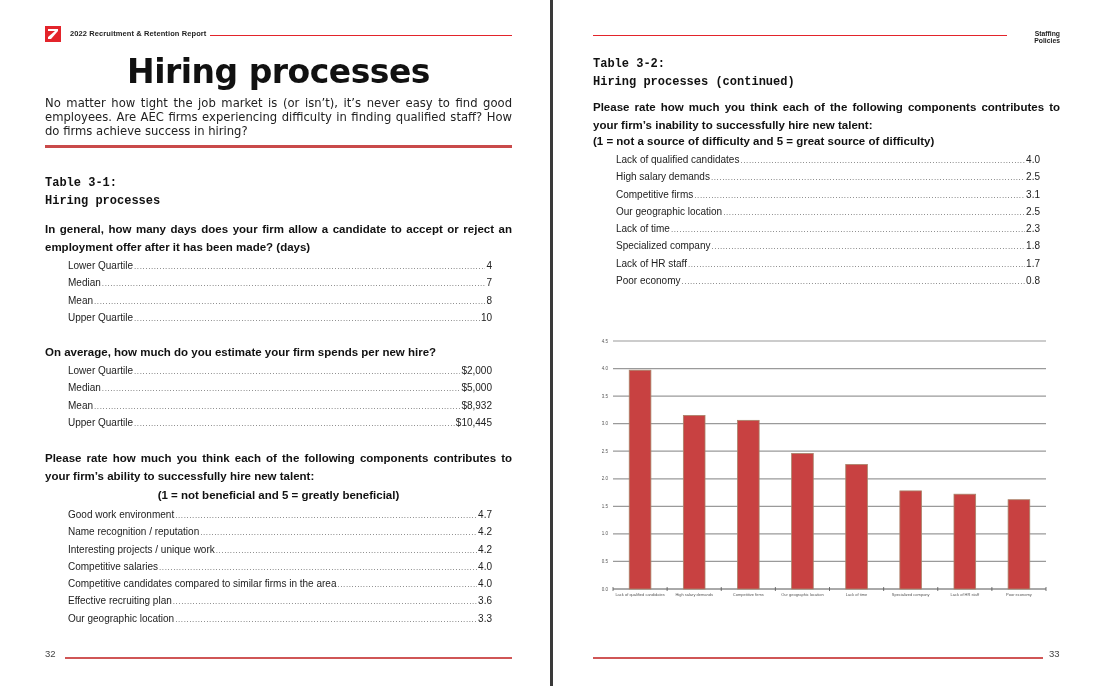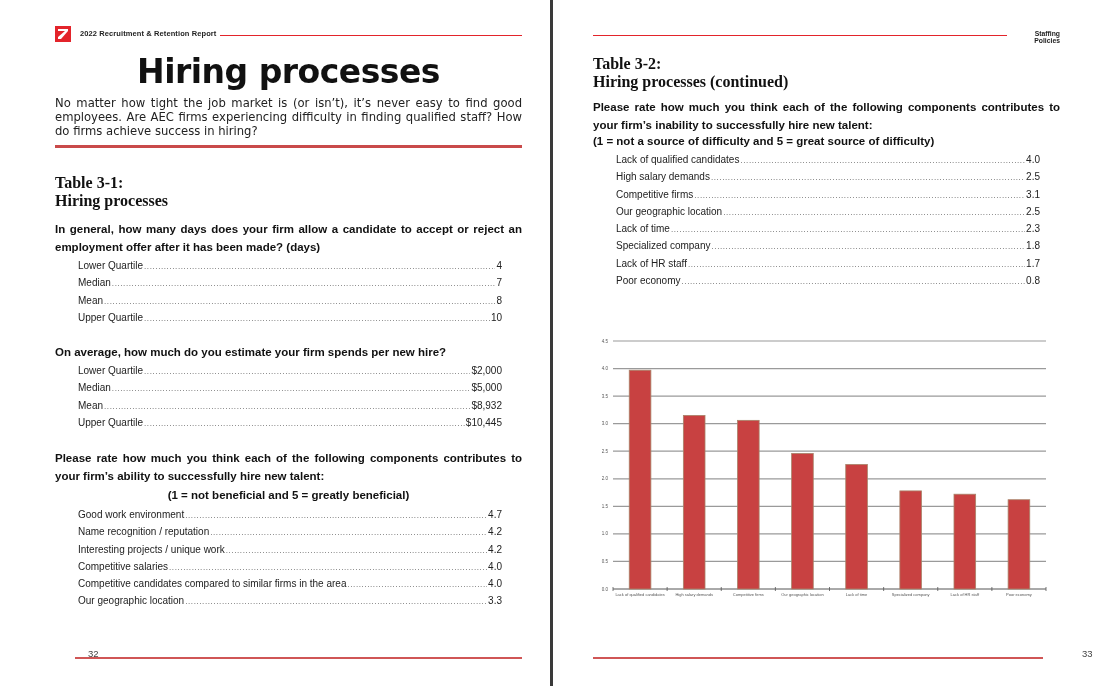--- a/index.html
+++ b/index.html
@@ -1,38 +1,38 @@
 <!DOCTYPE html>
 <html><head>
 <meta charset="utf-8">
 <style>
   html, body { margin:0; padding:0; }
   body { width:1100px; height:686px; background:#ffffff; position:relative; overflow:hidden; font-family:"Liberation Sans", sans-serif; color:#1a1a1a; }
   .page { position:absolute; top:0; height:686px; background:#fff; }
-  #page-left { left:12px; width:550px; }
+  #page-left { left:2px; width:550px; }
   #page-right { left:553px; width:547px; }
   .divider { position:absolute; left:550px; top:0; width:3px; height:686px; background:#3a3a3a; }
   .abs { position:absolute; }
   .logo { left:43px; top:26px; width:16px; height:16px; background:#e3242b; overflow:hidden; }
   .logo svg { display:block; }
   .report-title { left:68px; top:29px; font-size:7.5px; font-weight:bold; color:#222; letter-spacing:0.1px; }
   .hdr-line-l { left:208px; top:35px; width:302px; height:1px; background:#e3242b; }
   .main-title { left:43px; width:467px; top:52px; text-align:center; font-family:"DejaVu Sans", sans-serif; font-weight:bold; font-size:33px; color:#111; letter-spacing:-0.5px; }
   .intro { left:43px; width:467px; top:96px; font-family:"DejaVu Sans", sans-serif; font-size:11.6px; line-height:14px; text-align:justify; color:#222; }
   .thick-rule { left:43px; top:145px; width:467px; height:3px; background:#c94a4a; }
-  .table-title { font-family:Liberation Serif, serif; font-weight:bold; font-size:16px; line-height:18px; color:#111; }
+  .table-title { font-family:Liberation Mono, monospace; font-weight:bold; font-size:12px; line-height:18px; color:#111; }
   .question { font-weight:bold; font-size:11.5px; line-height:18px; color:#111; }
   .q-just { text-align:justify; text-align-last:left; }
   .rows { font-size:10px; }
   .row { display:flex; align-items:baseline; height:17.3px; line-height:17.3px; white-space:nowrap; color:#222; }
   .row .lbl { flex:0 0 auto; }
   .row .dots { flex:1 1 auto; overflow:hidden; margin:0 1px; color:#444; font-size:8px; letter-spacing:0.6px; }
   .row .dots::before { content:"............................................................................................................................................................................................................"; }
   .row .val { flex:0 0 auto; }
-  .footer-num { font-size:9.5px; color:#444;margin-left:33px; }
+  .footer-num { font-size:9.5px; color:#444; }
   .foot-line { height:2px; background:#d05656; }
   .right-hdr-line { left:40px; top:35px; width:414px; height:1px; background:#e3242b; }
   .section-name { left:460px; top:30px; width:47px; text-align:right; font-size:6.8px; font-weight:bold; color:#222; }
   #chart { left:30px; top:330px; width:500px; height:275px; }
   #chart svg { display:block; }
 </style>
 </head>
 <body>
 
 <div class="page" id="page-left">
@@ -122,20 +122,25 @@
       </div>
     <div class="row">
         <span class="lbl">Competitive salaries</span>
         <span class="dots"></span>
         <span class="val">4.0</span>
       </div>
     <div class="row">
         <span class="lbl">Competitive candidates compared to similar firms in the area</span>
         <span class="dots"></span>
         <span class="val">4.0</span>
+      </div>
+    <div class="row">
+        <span class="lbl">Effective recruiting plan</span>
+        <span class="dots"></span>
+        <span class="val">3.6</span>
       </div>
     <div class="row">
         <span class="lbl">Our geographic location</span>
         <span class="dots"></span>
         <span class="val">3.3</span>
       </div>
   </div>
 
   <div class="abs footer-num" style="left:43px; top:648px;">32</div>
   <div class="abs foot-line" style="left:63px; top:657px; width:447px;"></div>

